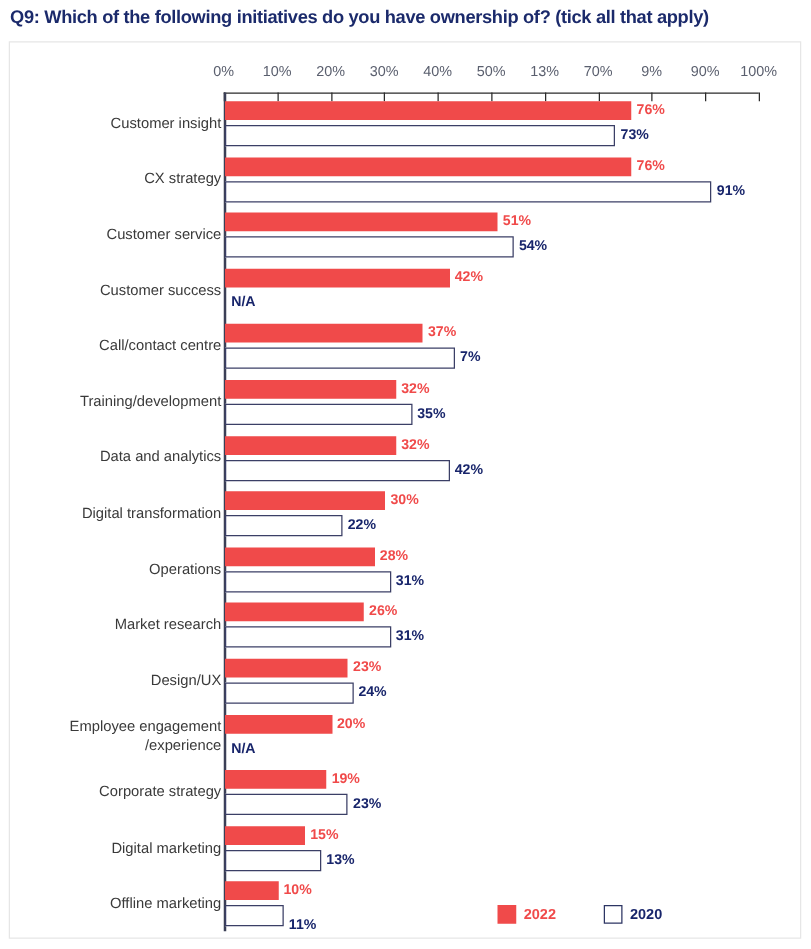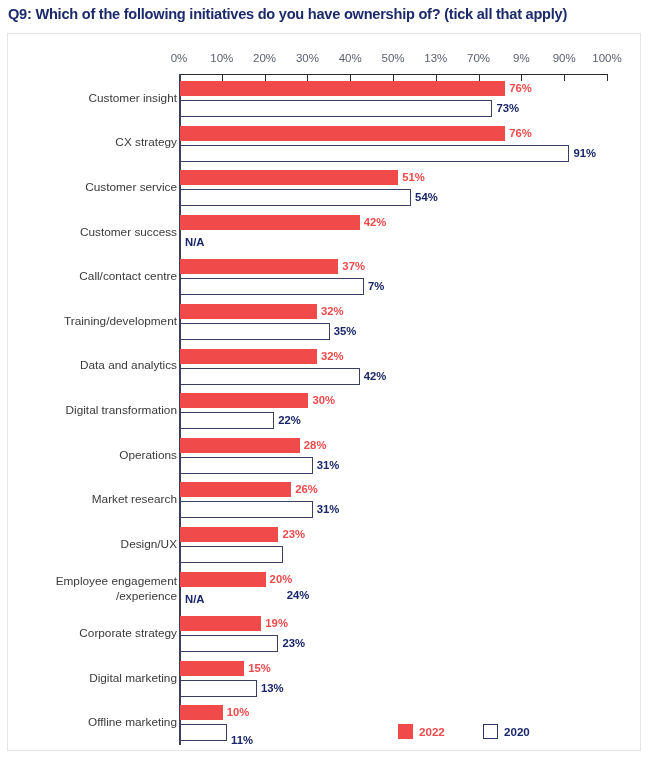--- a/index.html
+++ b/index.html
@@ -263,21 +263,21 @@
             <div class="bar bar-2020" style="top: 19px; height: 17px; width: 132.68px;"></div>
             <div class="val val-2020" style="left: 308.68px; top: 20px;">31%</div>
           </div>
           <div class="row" style="top: 493px; height: 44.6px;">
             <div class="cat-label" style="top: 9.75px;">
               <div>Design/UX</div>
             </div>
             <div class="bar bar-2022" style="top: 0px; width: 98.44px;"></div>
             <div class="val val-2022" style="left: 274.44px; top: 0px;">23%</div>
             <div class="bar bar-2020" style="top: 19px; height: 17px; width: 102.72px;"></div>
-            <div class="val val-2020" style="left: 278.72px; top: 20px; margin-top: 41px;">24%</div>
+            <div class="val val-2020" style="left: 278.72px; top: 20px;">24%</div>
           </div>
           <div class="row" style="top: 537.6px; height: 44.6px;">
             <div class="cat-label two-line" style="top: 2.5px;">
               <div>Employee engagement</div>
               <div>/experience</div>
             </div>
             <div class="bar bar-2022" style="top: 0px; width: 85.6px;"></div>
             <div class="val val-2022" style="left: 261.6px; top: 0px;">20%</div>
             <div class="val val-2020" style="left: 177px; top: 20px;">N/A</div>
           </div>

